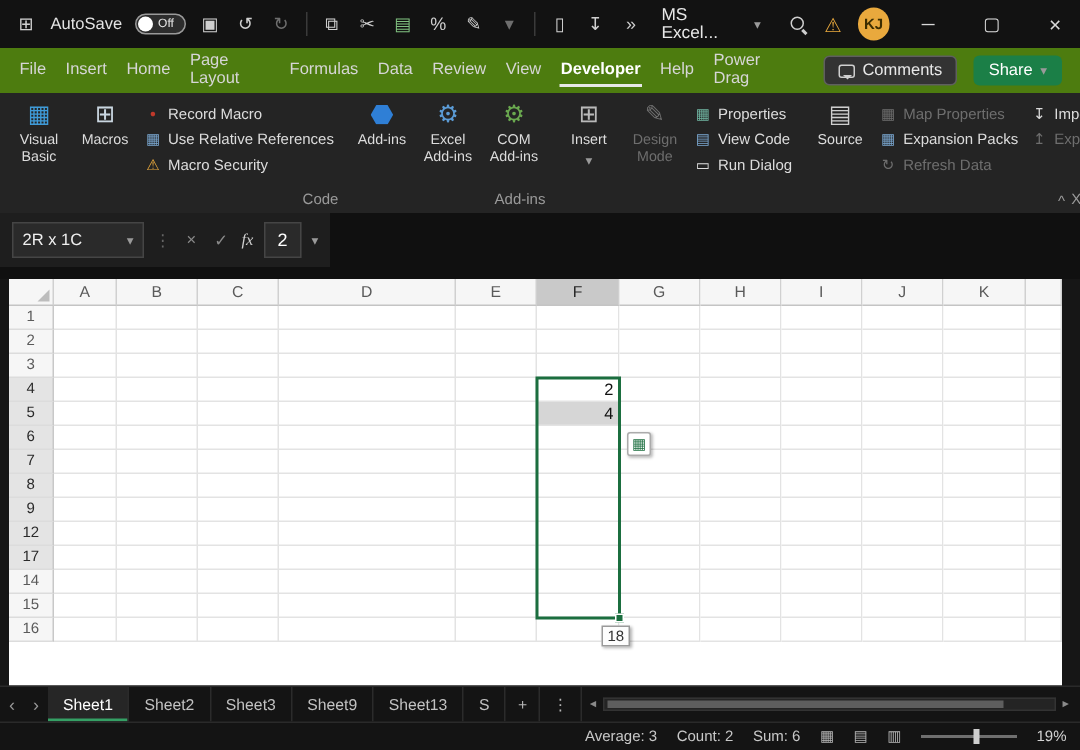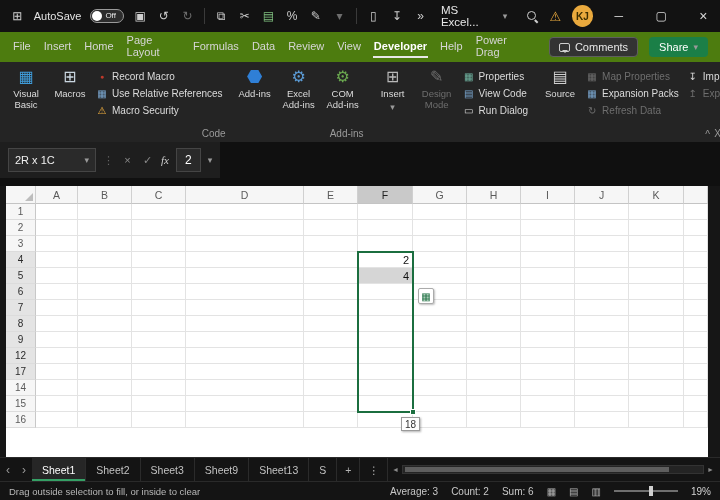--- a/index.html
+++ b/index.html
@@ -561,21 +561,20 @@
     <span class="hscroll">
       <span class="sarrow">◄</span>
       <span class="strack">
         <span class="sthumb"></span>
       </span>
       <span class="sarrow">►</span>
     </span>
   </div>
 
   <div class="statusbar">
-    <span class="hint">Drag outside selection to fill, or inside to clear</span>
     <span class="spacer"></span>
     <span class="stat">Average: 3</span>
     <span class="stat">Count: 2</span>
     <span class="stat">Sum: 6</span>
     <span class="vicon">▦</span>
     <span class="vicon">▤</span>
     <span class="vicon">▥</span>
     <span class="zoomtrack">
       <span class="zoomthumb"></span>
     </span>

